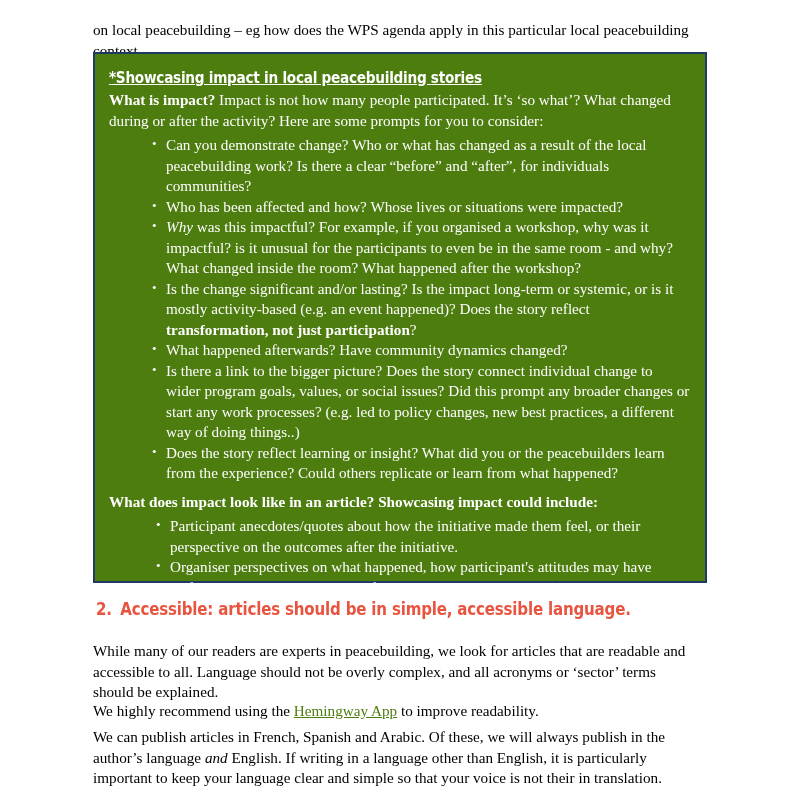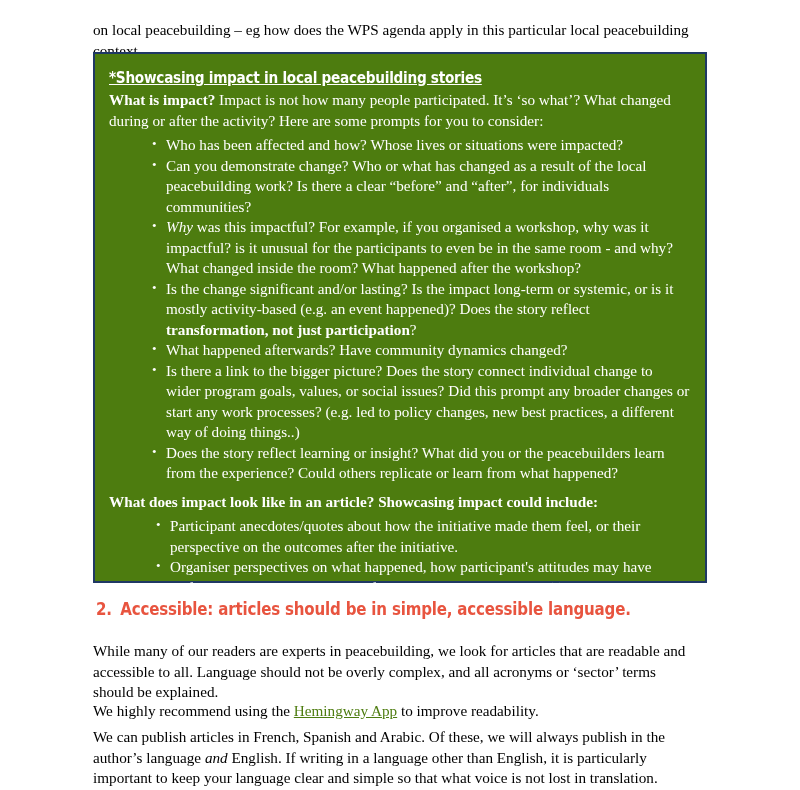--- a/index.html
+++ b/index.html
@@ -142,22 +142,22 @@
 
   <p class="intro">on local peacebuilding – eg how does the WPS agenda apply in this particular local peacebuilding context.</p>
 
   <div class="callout">
 
     <div class="callout-title">*Showcasing impact in local peacebuilding stories</div>
 
     <p class="lead"><span class="b">What is impact?</span><span> Impact is not how many people participated. It’s ‘so what’? What changed during or after the activity? Here are some prompts for you to consider:</span></p>
 
     <ul class="first-list">
+      <li><span>Can you demonstrate change? Who or what has changed as a result of the local peacebuilding work? Is there a clear “before” and “after”, for individuals communities?</span></li>
       <li><span>Who has been affected and how? Whose lives or situations were impacted?</span></li>
-      <li><span>Can you demonstrate change? Who or what has changed as a result of the local peacebuilding work? Is there a clear “before” and “after”, for individuals communities?</span></li>
       <li><span class="it">Why</span><span> was this impactful? For example, if you organised a workshop, why was it impactful? is it unusual for the participants to even be in the same room - and why? What changed inside the room? What happened after the workshop?</span></li>
       <li><span>Is the change significant and/or lasting? Is the impact long-term or systemic, or is it mostly activity-based (e.g. an event happened)? Does the story reflect </span><span class="bo">transformation, not just participation</span><span>?</span></li>
       <li><span>What happened afterwards? Have community dynamics changed?</span></li>
       <li><span>Is there a link to the bigger picture? Does the story connect individual change to wider program goals, values, or social issues? Did this prompt any broader changes or start any work processes? (e.g. led to policy changes, new best practices, a different way of doing things..)</span></li>
       <li><span>Does the story reflect learning or insight? What did you or the peacebuilders learn from the experience? Could others replicate or learn from what happened?</span></li>
     </ul>
 
     <p class="subhead">What does impact look like in an article? Showcasing impact could include:</p>
 
     <ul class="second-list">
@@ -167,15 +167,15 @@
     </ul>
 
   </div>
 
   <div class="section-heading"><span class="num">2.</span><span>Accessible: articles should be in simple, accessible language.</span></div>
 
   <p class="body-p" id="p1">While many of our readers are experts in peacebuilding, we look for articles that are readable and accessible to all. Language should not be overly complex, and all acronyms or ‘sector’ terms should be explained.</p>
 
   <p class="body-p" id="p2"><span>We highly recommend using the </span><a class="doc-link" href="#">Hemingway App</a><span> to improve readability.</span></p>
 
-  <p class="body-p" id="p3"><span>We can publish articles in French, Spanish and Arabic. Of these, we will always publish in the author’s language </span><span class="it">and</span><span> English. If writing in a language other than English, it is particularly important to keep your language clear and simple so that what voice is not lost in translation.</span></p>
+  <p class="body-p" id="p3"><span>We can publish articles in French, Spanish and Arabic. Of these, we will always publish in the author’s language </span><span class="it">and</span><span> English. If writing in a language other than English, it is particularly important to keep your language clear and simple so that your voice is not their in translation.</span></p>
 
 </div>
 
 </body></html>

